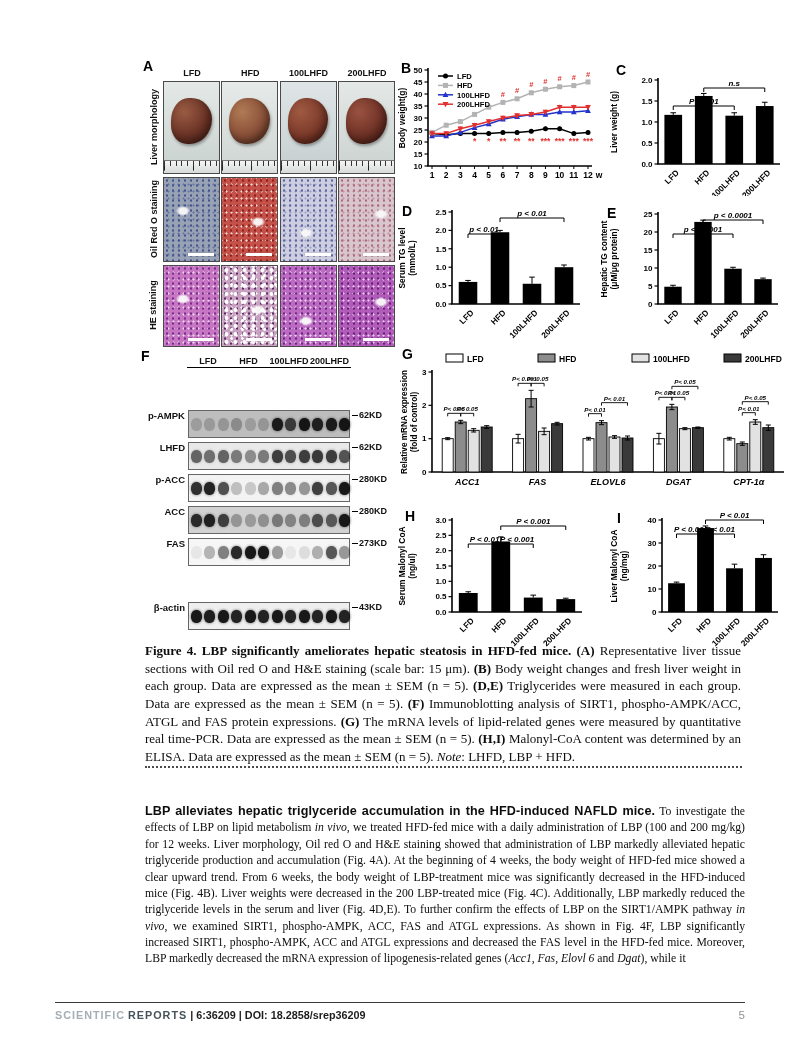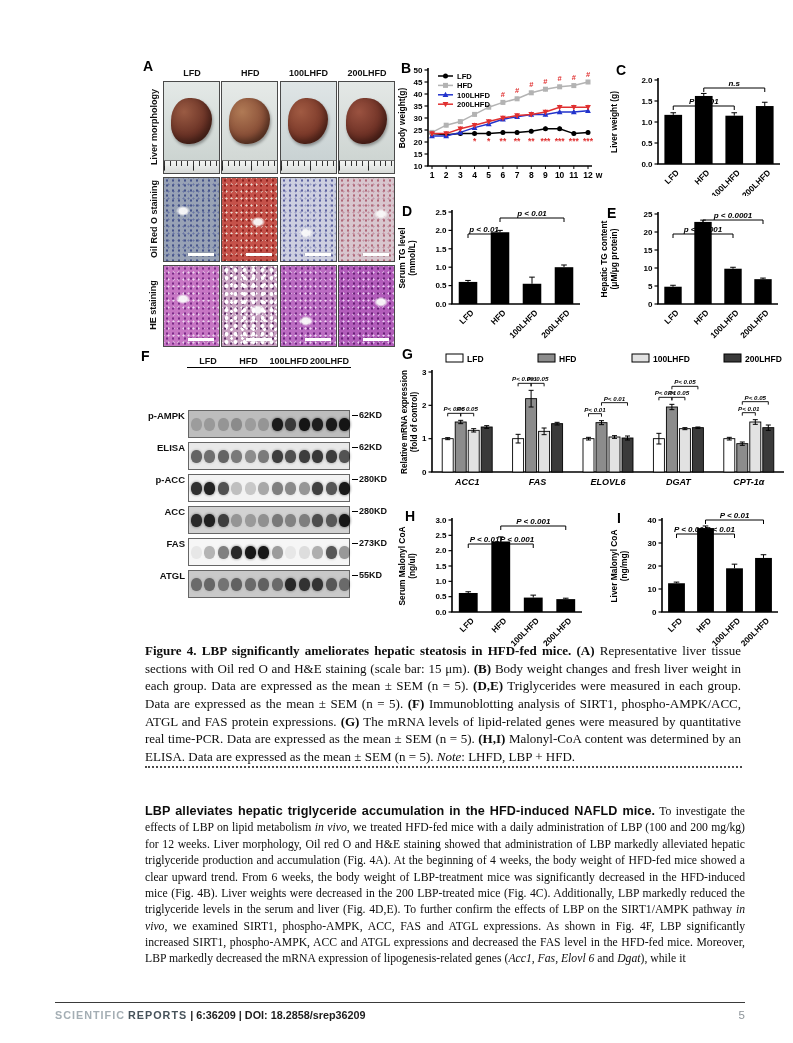--- a/index.html
+++ b/index.html
@@ -466,21 +466,21 @@
             <div class="blot-band" style="left: 82.5px; opacity: 0.92; box-shadow: rgba(0, 0, 0, 0.643) 0px 0px 3px;"></div>
             <div class="blot-band" style="left: 96px; opacity: 0.75; box-shadow: rgba(0, 0, 0, 0.525) 0px 0px 3px;"></div>
             <div class="blot-band" style="left: 109.5px; opacity: 0.95; box-shadow: rgba(0, 0, 0, 0.667) 0px 0px 3px;"></div>
             <div class="blot-band" style="left: 123px; opacity: 0.9; box-shadow: rgba(0, 0, 0, 0.63) 0px 0px 3px;"></div>
             <div class="blot-band" style="left: 136.5px; opacity: 0.92; box-shadow: rgba(0, 0, 0, 0.643) 0px 0px 3px;"></div>
             <div class="blot-band" style="left: 150px; opacity: 0.95; box-shadow: rgba(0, 0, 0, 0.667) 0px 0px 3px;"></div>
           </div>
           <div class="blot-kdwrap"><span class="blot-dash"></span><span>62KD</span></div>
         </div>
         <div class="blot-row" style="top: 90px;">
-          <div class="blot-protein">ELISA</div>
+          <div class="blot-protein">LHFD</div>
           <div class="blot-box" style="background: rgb(233, 233, 233);">
             <div class="blot-band" style="left: 1.5px; opacity: 0.6; box-shadow: rgba(0, 0, 0, 0.42) 0px 0px 3px;"></div>
             <div class="blot-band" style="left: 15px; opacity: 0.55; box-shadow: rgba(0, 0, 0, 0.384) 0px 0px 3px;"></div>
             <div class="blot-band" style="left: 28.5px; opacity: 0.6; box-shadow: rgba(0, 0, 0, 0.42) 0px 0px 3px;"></div>
             <div class="blot-band" style="left: 42px; opacity: 0.5; box-shadow: rgba(0, 0, 0, 0.35) 0px 0px 3px;"></div>
             <div class="blot-band" style="left: 55.5px; opacity: 0.42; box-shadow: rgba(0, 0, 0, 0.294) 0px 0px 3px;"></div>
             <div class="blot-band" style="left: 69px; opacity: 0.5; box-shadow: rgba(0, 0, 0, 0.35) 0px 0px 3px;"></div>
             <div class="blot-band" style="left: 82.5px; opacity: 0.78; box-shadow: rgba(0, 0, 0, 0.545) 0px 0px 3px;"></div>
             <div class="blot-band" style="left: 96px; opacity: 0.7; box-shadow: rgba(0, 0, 0, 0.49) 0px 0px 3px;"></div>
             <div class="blot-band" style="left: 109.5px; opacity: 0.78; box-shadow: rgba(0, 0, 0, 0.545) 0px 0px 3px;"></div>
@@ -537,37 +537,37 @@
             <div class="blot-band" style="left: 69px; opacity: 0.95; box-shadow: rgba(0, 0, 0, 0.667) 0px 0px 3px;"></div>
             <div class="blot-band" style="left: 82.5px; opacity: 0.38; box-shadow: rgba(0, 0, 0, 0.267) 0px 0px 3px;"></div>
             <div class="blot-band" style="left: 96px; opacity: 0.06; box-shadow: rgba(0, 0, 0, 0.043) 0px 0px 3px;"></div>
             <div class="blot-band" style="left: 109.5px; opacity: 0.1; box-shadow: rgba(0, 0, 0, 0.07) 0px 0px 3px;"></div>
             <div class="blot-band" style="left: 123px; opacity: 0.3; box-shadow: rgba(0, 0, 0, 0.21) 0px 0px 3px;"></div>
             <div class="blot-band" style="left: 136.5px; opacity: 0.68; box-shadow: rgba(0, 0, 0, 0.475) 0px 0px 3px;"></div>
             <div class="blot-band" style="left: 150px; opacity: 0.4; box-shadow: rgba(0, 0, 0, 0.28) 0px 0px 3px;"></div>
           </div>
           <div class="blot-kdwrap"><span class="blot-dash"></span><span>273KD</span></div>
         </div>
-        <div class="blot-row" style="top: 218px;">
-          <div class="blot-protein">ATGL</div>
-          <div class="blot-box" style="background: rgb(201, 201, 201);">
-            <div class="blot-band" style="left: 1.5px; opacity: 0.5; box-shadow: rgba(0, 0, 0, 0.35) 0px 0px 3px;"></div>
-            <div class="blot-band" style="left: 15px; opacity: 0.52; box-shadow: rgba(0, 0, 0, 0.365) 0px 0px 3px;"></div>
-            <div class="blot-band" style="left: 28.5px; opacity: 0.45; box-shadow: rgba(0, 0, 0, 0.314) 0px 0px 3px;"></div>
-            <div class="blot-band" style="left: 42px; opacity: 0.55; box-shadow: rgba(0, 0, 0, 0.384) 0px 0px 3px;"></div>
-            <div class="blot-band" style="left: 55.5px; opacity: 0.5; box-shadow: rgba(0, 0, 0, 0.35) 0px 0px 3px;"></div>
-            <div class="blot-band" style="left: 69px; opacity: 0.55; box-shadow: rgba(0, 0, 0, 0.384) 0px 0px 3px;"></div>
-            <div class="blot-band" style="left: 82.5px; opacity: 0.5; box-shadow: rgba(0, 0, 0, 0.35) 0px 0px 3px;"></div>
-            <div class="blot-band" style="left: 96px; opacity: 0.85; box-shadow: rgba(0, 0, 0, 0.596) 0px 0px 3px;"></div>
-            <div class="blot-band" style="left: 109.5px; opacity: 0.8; box-shadow: rgba(0, 0, 0, 0.56) 0px 0px 3px;"></div>
-            <div class="blot-band" style="left: 123px; opacity: 0.8; box-shadow: rgba(0, 0, 0, 0.56) 0px 0px 3px;"></div>
-            <div class="blot-band" style="left: 136.5px; opacity: 0.6; box-shadow: rgba(0, 0, 0, 0.42) 0px 0px 3px;"></div>
-            <div class="blot-band" style="left: 150px; opacity: 0.5; box-shadow: rgba(0, 0, 0, 0.35) 0px 0px 3px;"></div>
-          </div>
-          <div class="blot-kdwrap"><span class="blot-dash"></span><span>55KD</span></div>
+        <div class="blot-row" style="top: 250px;">
+          <div class="blot-protein">β-actin</div>
+          <div class="blot-box" style="background: rgb(239, 239, 239);">
+            <div class="blot-band" style="left: 1.5px; opacity: 0.95; box-shadow: rgba(0, 0, 0, 0.667) 0px 0px 3px;"></div>
+            <div class="blot-band" style="left: 15px; opacity: 0.92; box-shadow: rgba(0, 0, 0, 0.643) 0px 0px 3px;"></div>
+            <div class="blot-band" style="left: 28.5px; opacity: 0.95; box-shadow: rgba(0, 0, 0, 0.667) 0px 0px 3px;"></div>
+            <div class="blot-band" style="left: 42px; opacity: 0.9; box-shadow: rgba(0, 0, 0, 0.63) 0px 0px 3px;"></div>
+            <div class="blot-band" style="left: 55.5px; opacity: 0.95; box-shadow: rgba(0, 0, 0, 0.667) 0px 0px 3px;"></div>
+            <div class="blot-band" style="left: 69px; opacity: 0.9; box-shadow: rgba(0, 0, 0, 0.63) 0px 0px 3px;"></div>
+            <div class="blot-band" style="left: 82.5px; opacity: 0.95; box-shadow: rgba(0, 0, 0, 0.667) 0px 0px 3px;"></div>
+            <div class="blot-band" style="left: 96px; opacity: 0.9; box-shadow: rgba(0, 0, 0, 0.63) 0px 0px 3px;"></div>
+            <div class="blot-band" style="left: 109.5px; opacity: 0.95; box-shadow: rgba(0, 0, 0, 0.667) 0px 0px 3px;"></div>
+            <div class="blot-band" style="left: 123px; opacity: 0.9; box-shadow: rgba(0, 0, 0, 0.63) 0px 0px 3px;"></div>
+            <div class="blot-band" style="left: 136.5px; opacity: 0.95; box-shadow: rgba(0, 0, 0, 0.667) 0px 0px 3px;"></div>
+            <div class="blot-band" style="left: 150px; opacity: 0.9; box-shadow: rgba(0, 0, 0, 0.63) 0px 0px 3px;"></div>
+          </div>
+          <div class="blot-kdwrap"><span class="blot-dash"></span><span>43KD</span></div>
         </div>
       </div>
     <div id="chartG" class="chart-host" style="left:398px;top:346px"><svg width="394" height="162" viewBox="0 0 394 162">
           <line x1="34" y1="24" x2="34" y2="126" stroke="#000" stroke-width="1.6"></line>
           <line x1="33.2" y1="126" x2="386" y2="126" stroke="#000" stroke-width="1.6"></line>
           <line x1="30.5" y1="126" x2="34" y2="126" stroke="#000" stroke-width="1.2"></line>
           <text x="28.5" y="128.8" font-size="8" font-family="&quot;Liberation Sans&quot;,sans-serif" font-weight="bold" text-anchor="end" fill="#000">0</text>
           <line x1="30.5" y1="92.66666666666666" x2="34" y2="92.66666666666666" stroke="#000" stroke-width="1.2"></line>
           <text x="28.5" y="95.46666666666665" font-size="8" font-family="&quot;Liberation Sans&quot;,sans-serif" font-weight="bold" text-anchor="end" fill="#000">1</text>
           <line x1="30.5" y1="59.33333333333333" x2="34" y2="59.33333333333333" stroke="#000" stroke-width="1.2"></line>

